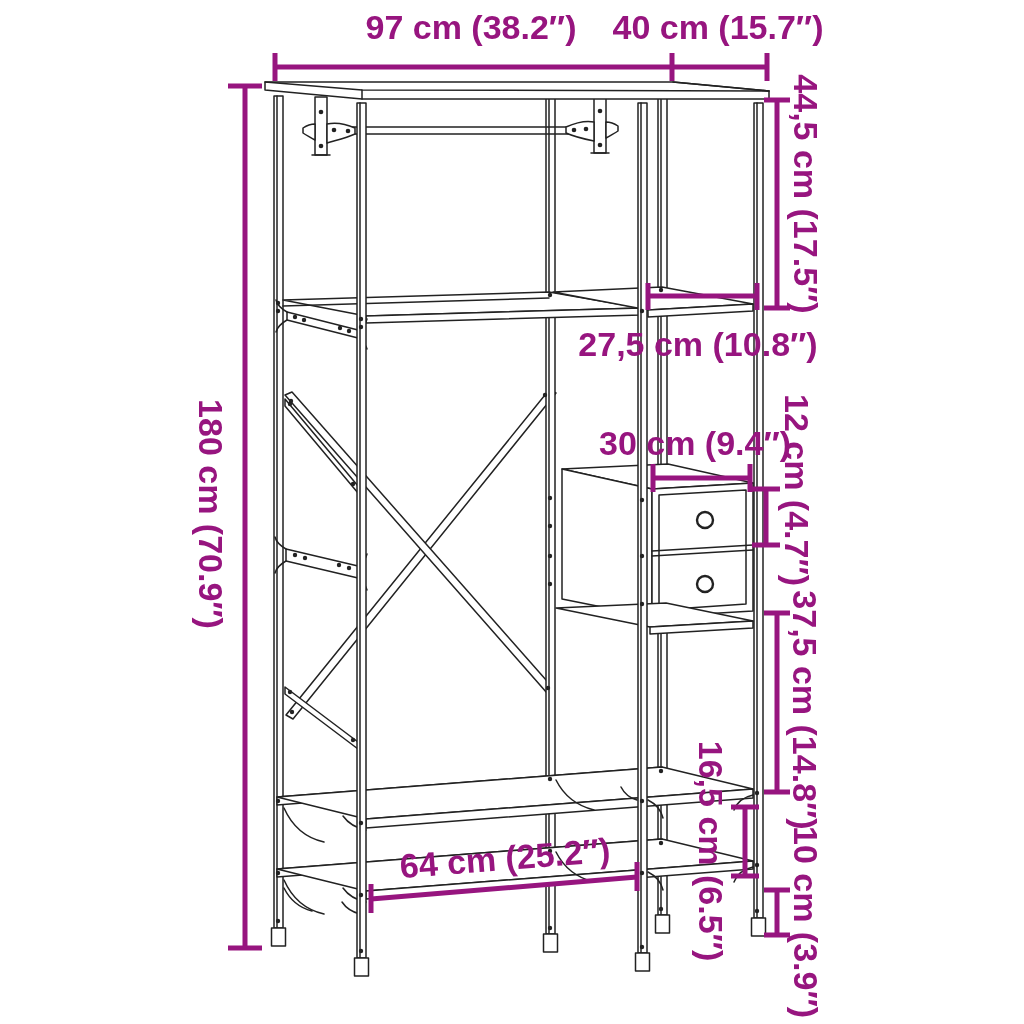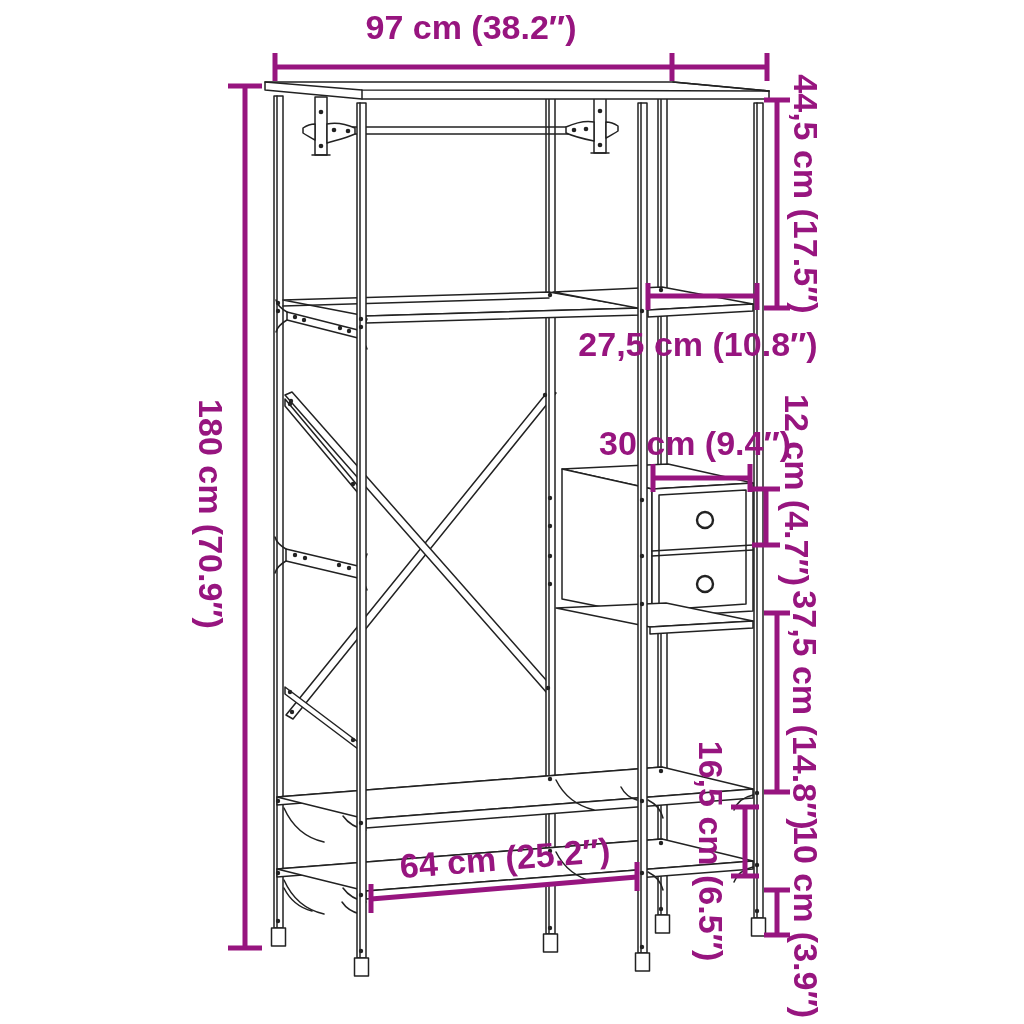--- a/index.html
+++ b/index.html
@@ -261,20 +261,21 @@
         </g>
     <g>
           <line x1="371" y1="899" x2="637" y2="877"></line>
           <line x1="371" y1="884" x2="371" y2="913"></line>
           <line x1="637" y1="862" x2="637" y2="891"></line>
         </g>
   </g>
 </svg>
 
 <div class="lbl" style="left:471px;top:27px">97 cm (38.2″)</div>
+<div class="lbl" style="left:718px;top:27px">40 cm (15.7″)</div>
 <div class="lbl r90" style="left:806px;top:194px">44,5 cm (17.5″)</div>
 <div class="lbl" style="left:698px;top:344px">27,5 cm (10.8″)</div>
 <div class="lbl" style="left:695px;top:443px">30 cm (9.4″)</div>
 <div class="lbl r90" style="left:797px;top:490px">12 cm (4.7″)</div>
 <div class="lbl r90" style="left:805px;top:710px">37,5 cm (14.8″)</div>
 <div class="lbl r90" style="left:711px;top:851px">16,5 cm (6.5″)</div>
 <div class="lbl r90" style="left:806px;top:922px">10 cm (3.9″)</div>
 <div class="lbl r90" style="left:211px;top:514px">180 cm (70.9″)</div>
 <div class="lbl t5" style="left:505px;top:858px">64 cm (25.2″)</div>
 

